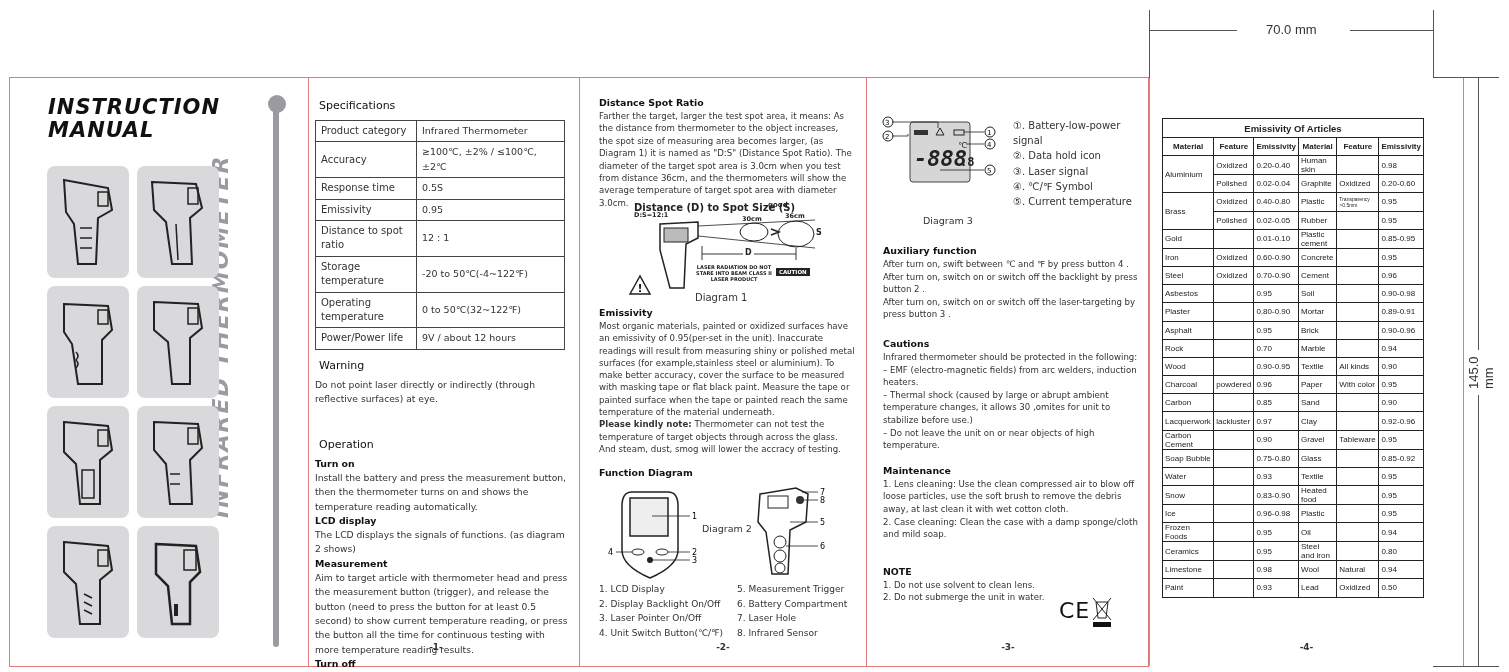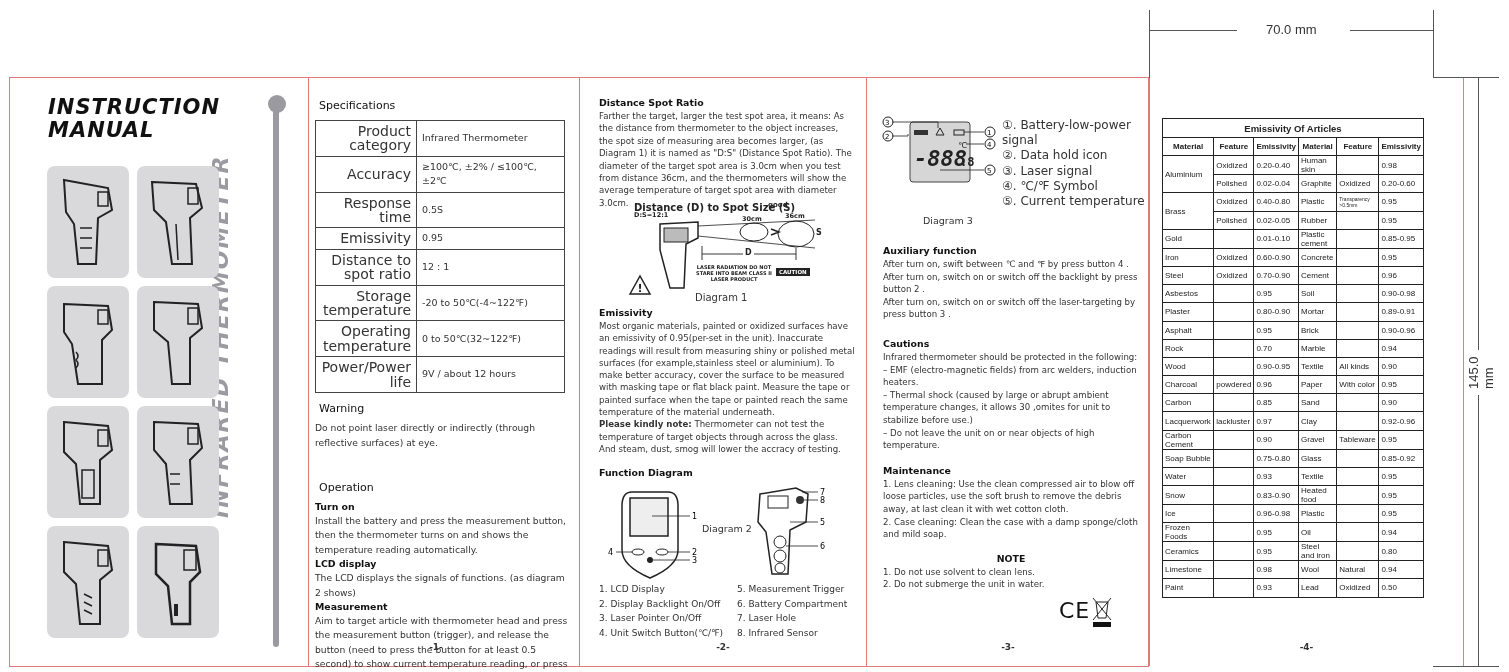--- a/index.html
+++ b/index.html
@@ -22,21 +22,21 @@
             font-weight:900; font-style:italic; font-size:22px; letter-spacing:2px; color:#9a9aa0; white-space:nowrap; width:330px; }
   .grid { position:absolute; left:21px; top:88px; display:grid; grid-template-columns:82px 82px; gap:8px 8px; }
   .tile { width:82px; height:112px; background:#d9d9dc; border-radius:8px; display:flex; align-items:center; justify-content:center; }
 
   .txt { position:absolute; font-size:9.2px; line-height:14.4px; color:#333; }
   h3 { margin:4px; font-size:11px; font-weight:normal; color:#111; line-height:16px; }
   h4 { margin:0; font-size:9.4px; font-weight:bold; color:#111; line-height:14px; }
   p { margin:0; }
   table.spec { border-collapse:collapse; font-size:9px; width:250px; }
   table.spec td { border:1px solid #444; padding:3px 5px; height:14px; color:#333; }
-  table.spec td:first-child { width:90px; font-size:14px;text-align:right; }
+  table.spec td:first-child { width:90px; font-size:10px; }
   table.spec td:last-child { font-size:9.5px; }
 
   .pagenum { position:absolute; bottom:14px; left:0; right:0; text-align:center; font-size:9px; font-weight:bold; color:#333; }
 
   table.emis { border-collapse:collapse; font-family:"Liberation Sans", sans-serif; font-size:8px; width:262px; }
   table.emis td, table.emis th { border:1px solid #222; padding:0 2px; height:17.2px; color:#222; font-weight:normal; }
   table.emis th { font-weight:bold; font-size:8px; }
   table.emis .cap { text-align:center; font-weight:bold; font-size:9.5px; height:18px; }
   .dim { position:absolute; font-family:"Liberation Sans", sans-serif; font-size:13px; color:#333; }
   .hl { position:absolute; background:#555; }
@@ -267,21 +267,21 @@
         <text x="5" y="9" font-size="7">3</text>
       <circle cx="8" cy="20" r="5" fill="none" stroke="#222"></circle>
         <text x="5" y="23" font-size="7">2</text>
       <circle cx="110" cy="16" r="5" fill="none" stroke="#222"></circle>
         <text x="107" y="19" font-size="7">1</text>
       <circle cx="110" cy="28" r="5" fill="none" stroke="#222"></circle>
         <text x="107" y="31" font-size="7">4</text>
       <circle cx="110" cy="54" r="5" fill="none" stroke="#222"></circle>
         <text x="107" y="57" font-size="7">5</text>
     </svg>
-    <div class="txt" style="left:135px;top:40px;font-size:12px;line-height:15.2px;" id="lcd-legend">
+    <div class="txt" style="left:146px;top:40px;font-size:10px;line-height:15.2px;" id="lcd-legend">
         <div style="padding-left:0">①. Battery-low-power signal</div>
         <div style="padding-left:0">②. Data hold icon</div>
         <div style="padding-left:0">③. Laser signal</div>
         <div style="padding-left:0">④. ℃/℉ Symbol</div>
         <div style="padding-left:0">⑤. Current temperature</div>
       </div>
     <div style="position:absolute;left:56px;top:137px;font-size:9.5px;color:#333;">Diagram 3</div>
     <div class="txt" style="left:16px;top:166px;width:256px;font-size:8.6px;line-height:12.6px;">
       <h4>Auxiliary function</h4>
       <div id="aux-lines">
@@ -294,21 +294,21 @@
       <div id="cautions-list">
           <div style="padding-left:0">– EMF (electro-magnetic fields) from arc welders, induction heaters.</div>
           <div style="padding-left:0">– Thermal shock (caused by large or abrupt ambient temperature changes, it allows 30 ,omites for unit to stabilize before use.)</div>
           <div style="padding-left:0">– Do not leave the unit on or near objects of high temperature.</div>
         </div>
       <h4 style="margin-top:12px;">Maintenance</h4>
       <div id="maint-list">
           <div style="padding-left:0">1. Lens cleaning: Use the clean compressed air to blow off loose particles, use the soft brush to remove the debris away, at last clean it with wet cotton cloth.</div>
           <div style="padding-left:0">2. Case cleaning: Clean the case with a damp sponge/cloth and mild soap.</div>
         </div>
-      <h4 style="margin-top:11px;text-align:center;">NOTE</h4>
+      <h4 style="margin-top:24px;">NOTE</h4>
       <div id="notes-list">
           <div style="padding-left:0">1. Do not use solvent to clean lens.</div>
           <div style="padding-left:0">2. Do not submerge the unit in water.</div>
         </div>
     </div>
     <div style="position:absolute;left:192px;top:520px;font-size:22px;letter-spacing:1px;color:#111;">CE</div>
     <svg width="22" height="32" viewBox="0 0 22 32" style="position:absolute;left:224px;top:518px;">
       <path d="M5 6 H17 L15 22 H7 Z" fill="none" stroke="#222"></path>
         <path d="M2 2 L20 24 M20 2 L2 24" stroke="#222"></path>
       <rect x="2" y="26" width="18" height="5" fill="#111"></rect>

